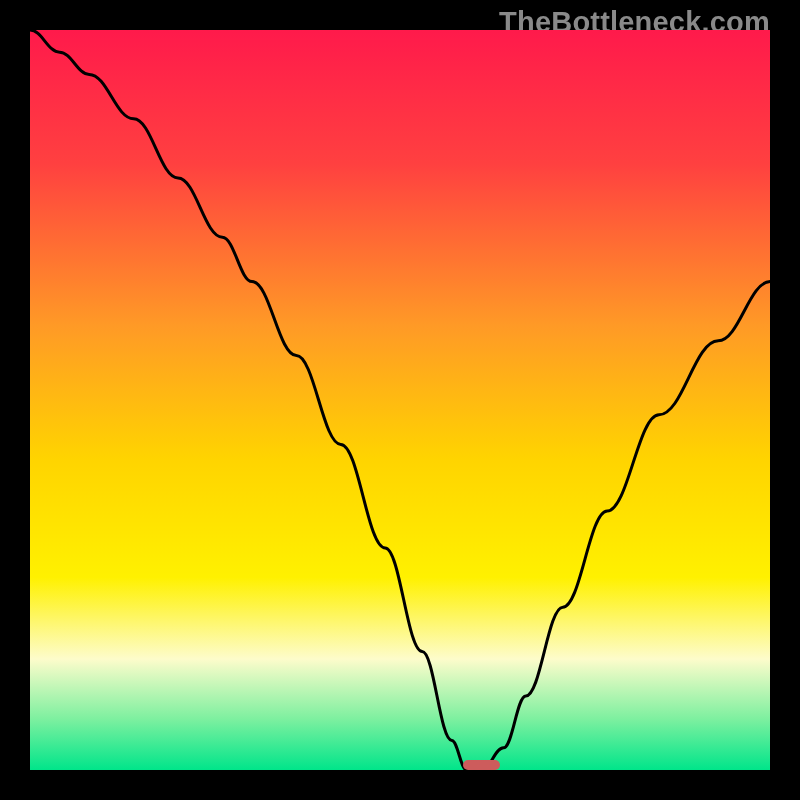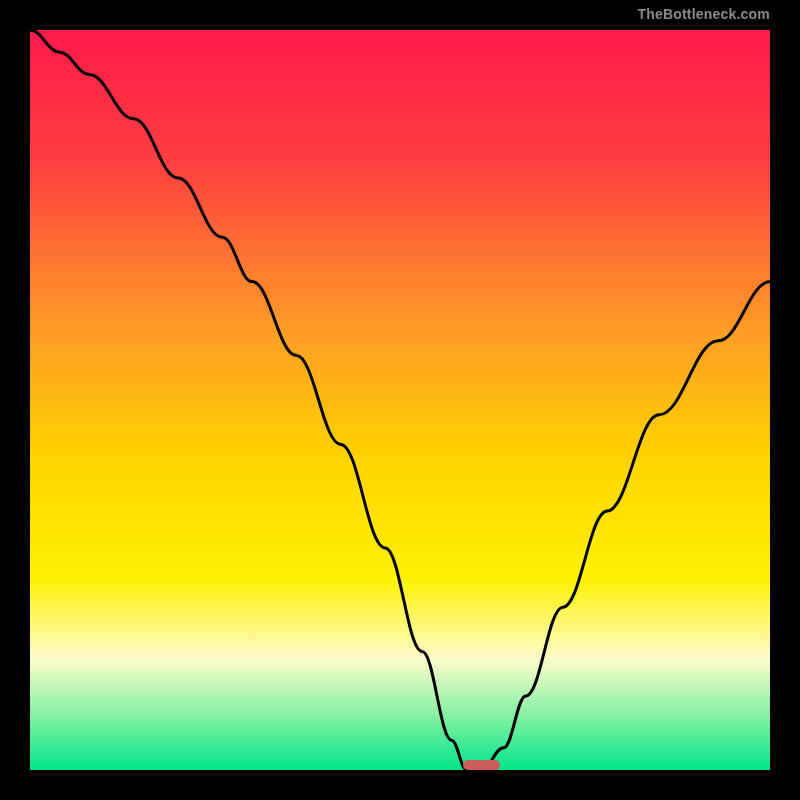--- a/index.html
+++ b/index.html
@@ -34,21 +34,21 @@
     left: 0;
     top: 0;
     width: 100%;
     height: 100%;
   }
   .watermark {
     position: absolute;
     top: 6px;
     right: 30px;
     font-family: Arial, Helvetica, sans-serif;
-    font-size: 14px;
+    font-size: 29px;
     font-weight: 600;
     color: #8a8a8a;
     letter-spacing: 0.2px;
   }
   .marker-flat {
     position: absolute;
     height: 10px;
     border-radius: 5px;
     background: #cd5c5c;
   }

